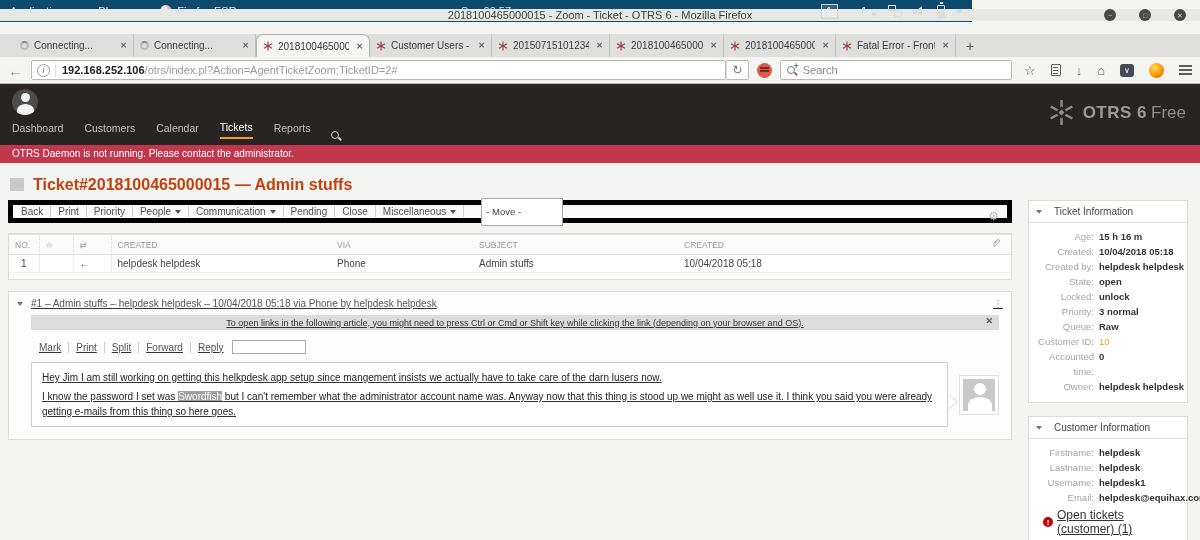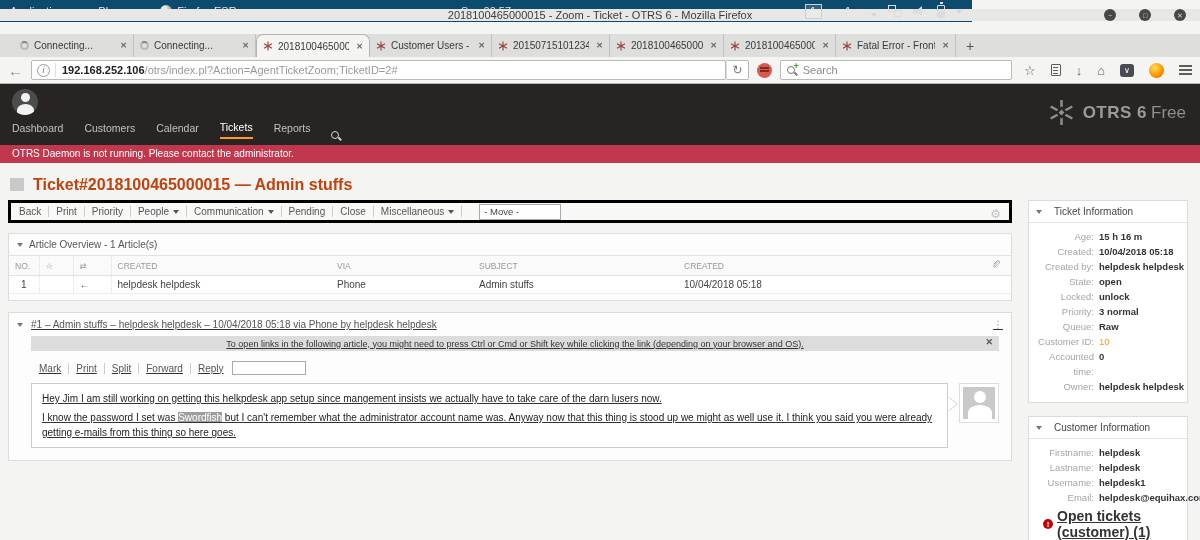--- a/index.html
+++ b/index.html
@@ -13,21 +13,21 @@
   .sys-left { display:flex; align-items:center; gap:18px; padding-left:10px; }
   .sys-menu { display:flex; align-items:center; gap:5px; cursor:default; }
   .sys-caret { width:0; height:0; border-left:3.5px solid transparent; border-right:3.5px solid transparent;
                border-top:4px solid #d6d6d4; margin-top:1px; }
   .ff-orb { width:12px; height:12px; border-radius:50%;
             background:radial-gradient(circle at 35% 30%, #e8e8e6 18%, #9a9a98 60%, #6c6c6a); }
   .sys-clock { position:absolute; left:0; right:0; text-align:center; color:#e3e3e1; }
   .sys-right { margin-left:auto; display:flex; align-items:center; gap:11px; padding-right:10px; z-index:2; }
   .ws-box { width:17px; height:15px; border:1px solid #cfcfcd; background:rgba(255,255,255,.14);
             display:flex; align-items:center; justify-content:center; font-size:10px; color:#f0f0ee; }
-  .kbd { display:flex; align-items:flex-end; gap:20px; }
+  .kbd { display:flex; align-items:flex-end; gap:4px; }
   .net-icon { position:relative; width:14px; height:12px; }
   .net-icon::before { content:""; position:absolute; left:0; top:0; width:6px; height:5px; border:1.5px solid #dcdcda; }
   .net-icon::after { content:""; position:absolute; right:0; bottom:0; width:6px; height:5px; border:1.5px solid #dcdcda; }
   .vol-icon { position:relative; width:13px; height:11px; }
   .vol-icon::before { content:""; position:absolute; left:0; top:3px; width:4px; height:5px; background:#dcdcda; }
   .vol-icon::after { content:""; position:absolute; left:3px; top:0; border-top:5.5px solid transparent;
                      border-bottom:5.5px solid transparent; border-right:6px solid #dcdcda; }
   .bat-icon { position:relative; width:8px; height:13px; border:1.5px solid #dcdcda; border-radius:1px; }
   .bat-icon::before { content:""; position:absolute; top:-4px; left:1.5px; width:3px; height:2px; background:#dcdcda; }
   .bat-icon::after { content:""; position:absolute; bottom:0; left:0; right:0; height:6px; background:#dcdcda; }
@@ -115,27 +115,27 @@
                    color:#fff; font-size:10px; line-height:18px; padding-left:12px; }
 
   
   #content { position:absolute; top:163px; left:0; width:1200px; height:377px; }
   .main-col { position:absolute; left:8px; top:14px; width:1004px; }
 
   .ticket-title-row { display:flex; align-items:center; gap:9px; padding-left:2px; height:15px; }
   .prio-box { width:14px; height:13px; background:#c9c9c9; }
   .ticket-title { font-size:16px; font-weight:bold; color:#c2410c; }
 
-  .action-bar { position:relative; margin-top:8px; height:23px; background:#f8f8f7; border:3px solid #000000;
+  .action-bar { position:relative; margin-top:8px; height:23px; background:#f8f8f7; border:5px solid #000000;
                 display:flex; align-items:center; padding:0 8px; }
   .ab-item { font-size:10px; color:#555; display:flex; align-items:center; gap:4px; white-space:nowrap; }
   .ab-sep { width:1px; height:11px; background:#ccc; margin:0 7px; }
   .menu-caret { width:0; height:0; border-left:3px solid transparent; border-right:3px solid transparent;
                 border-top:4px solid #555; }
-  .move-input { margin-left:10px; width:82px; height:16px; border:1px solid #aaa; font-size:9.5px;
+  .move-input { margin-left:10px; width:82px; height:28px; border:1px solid #aaa; font-size:9.5px;
                 color:#444; padding:0 4px; font-family:"Liberation Sans", sans-serif; background:#fff; }
   .ab-gear { position:absolute; right:8px; top:4px; color:#c2c2c2; font-size:12px; }
 
   .widget { margin-top:10px; background:#fdfdfd; border:1px solid #dcdcdc; }
   .widget-header { display:flex; align-items:center; gap:6px; padding:5px 8px; font-size:10px; color:#555; }
   .tri-down { width:0; height:0; border-left:3.5px solid transparent; border-right:3.5px solid transparent;
               border-top:4.5px solid #777; flex:none; }
 
   table.overview { width:100%; border-collapse:collapse; }
   table.overview th { font-size:8.5px; color:#999; font-weight:normal; text-align:left;
@@ -148,21 +148,21 @@
 
   .article-widget { margin-top:11px; padding-bottom:12px;text-decoration:underline; }
   .article-head { display:flex; align-items:center; gap:6px; padding:6px 8px; font-size:10px; color:#555; }
   .art-info { margin-left:auto; color:#999; font-size:10px; }
   .article-inner { padding:0 12px 0 22px; }
   .notice-bar { position:relative; background:#dcdcdc; height:15px; display:flex; align-items:center;
                 justify-content:center; font-size:9px; color:#333; }
   .notice-close { position:absolute; right:6px; top:1px; font-size:9px; font-weight:bold; color:#555; }
   .article-actions { display:flex; align-items:center; margin-top:10px; padding-left:8px; }
   .reply-input { margin-left:8px; width:74px; height:14px; border:1px solid #aaa; background:#fff; }
-  .article-bodyrow { display:flex; margin-top:8px; align-items:flex-start; }
+  .article-bodyrow { display:flex; margin-top:8px; align-items:center; }
   .article-body { flex:1; background:#fff; border:1px solid #ccc; padding:7px 10px; min-height:44px; }
   .article-body p { font-size:10px; color:#222; line-height:1.5; }
   .article-body p + p { margin-top:4px; }
   .hl { background:#9e9e9e; color:#fff; }
   .bubble-tip { width:0; height:0; border-top:7px solid transparent; border-bottom:7px solid transparent;
                 border-left:9px solid #fff; margin-top:14px; filter:drop-shadow(1px 0 0 #ccc); }
   .cust-avatar { width:40px; height:40px; background:#fff; border:1px solid #ddd; padding:3px; margin-left:2px; }
   .cust-avatar .ph { position:relative; width:100%; height:100%; background:#c9c9c9; overflow:hidden; }
   .cust-avatar .ph::before { content:""; position:absolute; left:10.5px; top:4px; width:12px; height:12px;
                              border-radius:50%; background:#fff; }
@@ -175,21 +175,21 @@
   .side-head { display:flex; align-items:center; gap:12px; padding:5px 7px; border-bottom:1px solid #e4e4e4;
                font-size:10px; color:#444; }
   .side-body { padding:6px 6px 8px 4px; }
   .f-row { display:flex; align-items:flex-start; line-height:15px; }
   .f-label { width:66px; flex:none; text-align:right; color:#a5a5a5; font-size:9.5px; padding-right:5px; }
   .f-value { font-size:9.5px; font-weight:bold; color:#333; white-space:nowrap; }
   .f-value.orange { color:#ff9922; font-weight:normal; }
   .open-tickets { display:flex; align-items:center; gap:4px; margin-top:3px; padding-left:10px; }
   .bang-icon { width:10px; height:10px; border-radius:50%; background:#cc0000; color:#fff; font-size:8px;
                font-weight:bold; display:flex; align-items:center; justify-content:center; flex:none; }
-  .open-tickets a { font-size:14px; color:#333; font-weight:bold; text-decoration:underline; }
+  .open-tickets a { font-size:12px; color:#333; font-weight:normal; text-decoration:underline; }
 </style>
 </head>
 <body>
 
 <div id="sysbar">
   <div class="sys-left">
     <div class="sys-menu">
       <span>Applications</span>
         <span class="sys-caret"></span>
     </div>
@@ -390,24 +390,20 @@
       <span class="ab-item">
           <span>Miscellaneous</span>
           <span class="menu-caret"></span>
         </span>
         <span class="ab-sep"></span>
       <input class="move-input" value="- Move -" style="">
       <span class="ab-gear">⚙</span>
     </div>
 
     <div class="widget">
-      <div class="widget-header">
-        <span class="tri-down"></span>
-        <span>Article Overview - 1 Article(s)</span>
-      </div>
       <table class="overview">
         <thead>
           <tr>
             <th style="width:30px" class="col-dot">NO.</th>
             <th style="width:34px" class="col-dot icon-cell">☆</th>
             <th style="width:38px" class="col-dot icon-cell">⇄</th>
             <th style="width:220px">CREATED</th>
             <th style="width:142px">VIA</th>
             <th style="width:205px">SUBJECT</th>
             <th>CREATED</th>

